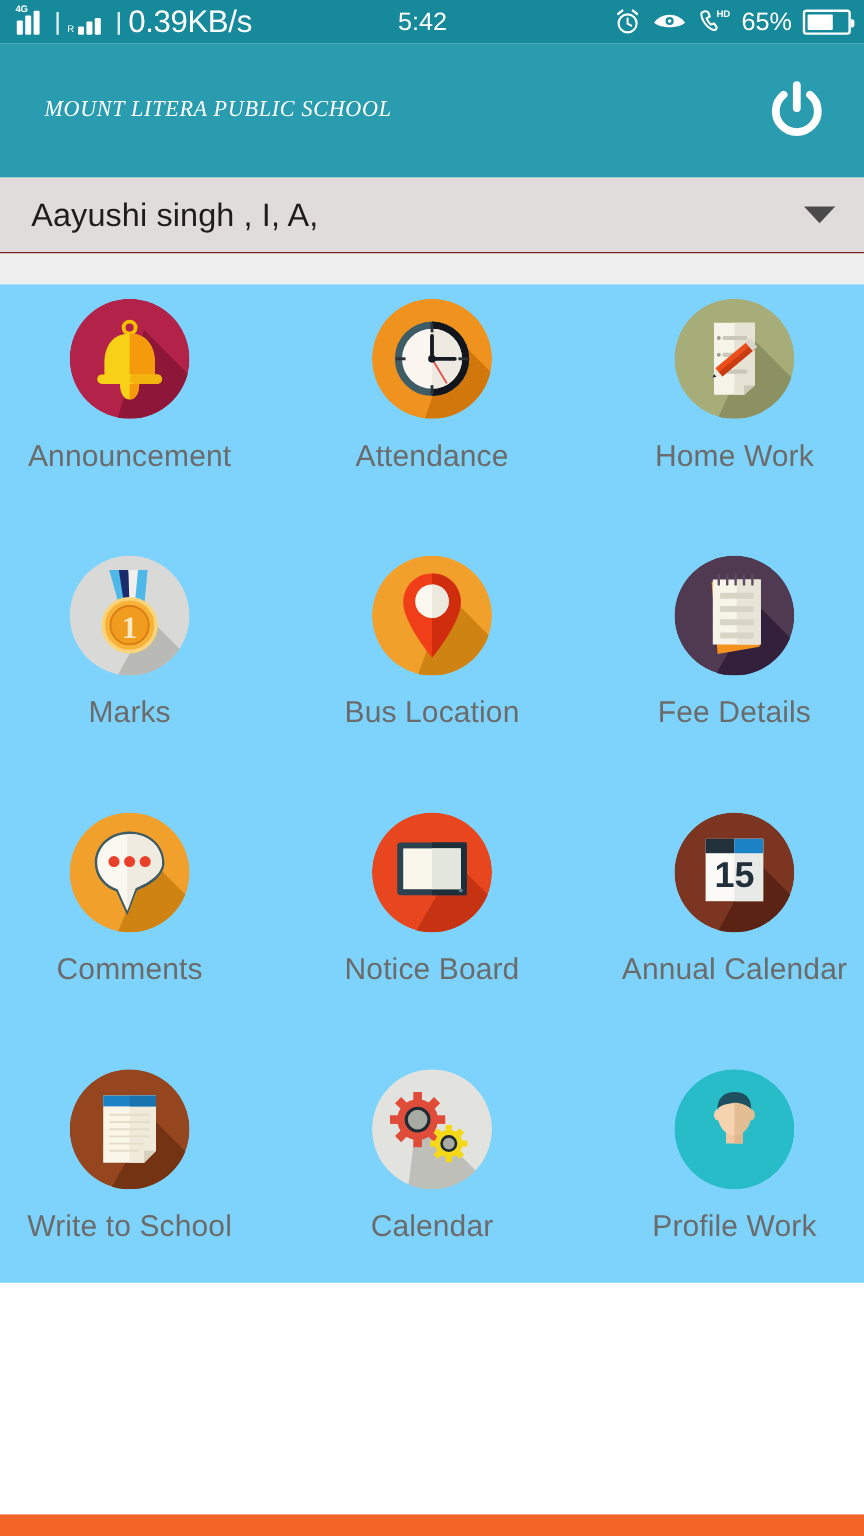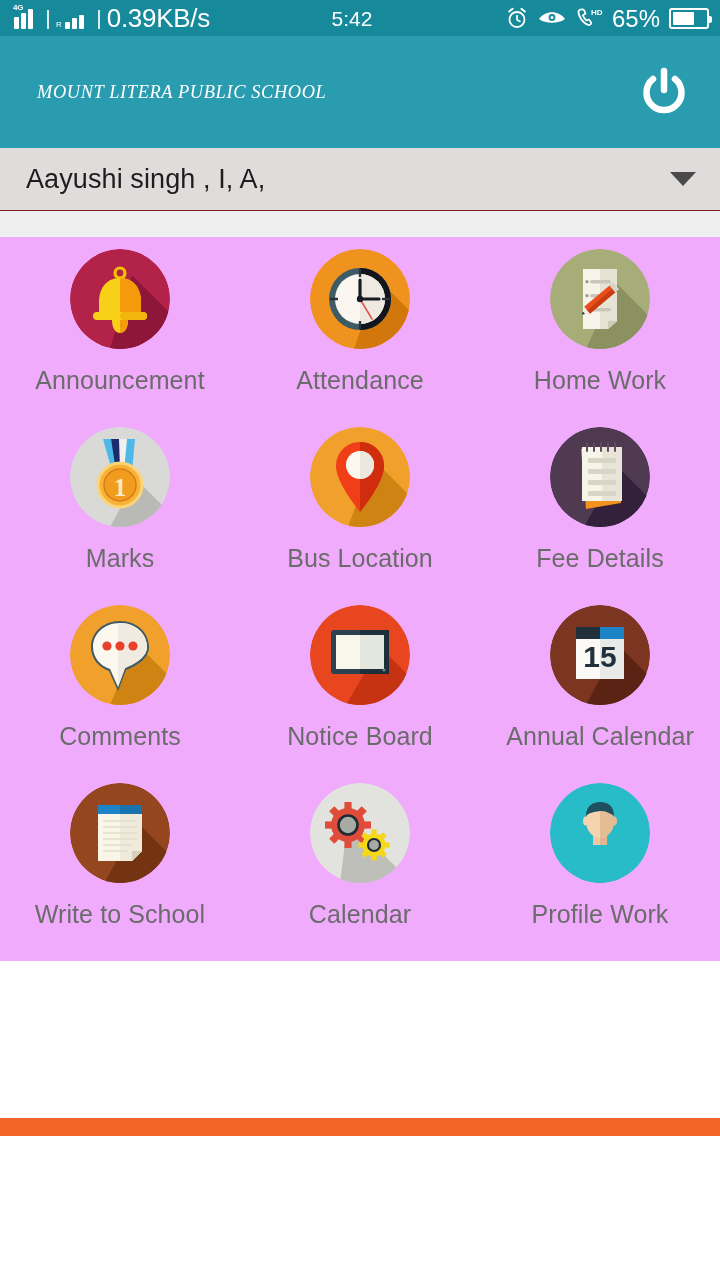--- a/index.html
+++ b/index.html
@@ -2,21 +2,21 @@
 <html><head>
 <meta charset="utf-8">
 <style>
   * { margin:0; padding:0; box-sizing:border-box; }
   html, body {
     width:720px; height:1280px;
     background:#ffffff;
     font-family:"Liberation Sans", sans-serif;
     overflow:hidden;
   }
-  #app { position:relative; width:720px; height:1136px; background:#ffffff; }
+  #app { position:relative; width:720px; height:1280px; background:#ffffff; }
 
   
   .statusbar{
     position:relative; height:36px; width:100%;
     background:#16899B; color:#ffffff;
     display:flex; align-items:center;
   }
   .sb-left{ display:flex; align-items:flex-end; gap:7px; padding-left:14px; }
   .sig{ display:flex; align-items:flex-end; gap:2px; height:22px; position:relative; }
   .sig i{ display:block; width:5px; background:#ffffff; border-radius:1px; }
@@ -36,21 +36,21 @@
   .bar-div{ width:2px; height:19px; background:#ffffff; opacity:.85; }
   .sb-speed{ font-size:26px; letter-spacing:-.3px; line-height:22px; }
   .sb-center{
     position:absolute; left:0; right:16px; text-align:center;
     font-size:21px; line-height:21px; pointer-events:none;
   }
   .sb-right{
     margin-left:auto; display:flex; align-items:center; gap:9px; padding-right:11px;
   }
   .sb-right svg{ display:block; }
-  .sb-batt{ font-size:24px; line-height:21px; }
+  .sb-batt{ font-size:21px; line-height:21px; }
   .batt-shell{
     width:40px; height:21px; border:2px solid #ffffff; border-radius:3px;
     position:relative; display:flex; align-items:center; padding:2px;
   }
   .batt-shell::after{
     content:""; position:absolute; right:-5px; top:6px;
     width:3px; height:7px; background:#ffffff; border-radius:0 2px 2px 0;
   }
   .batt-fill{ height:100%; width:62%; background:#ffffff; border-radius:1px; }
 
@@ -83,23 +83,23 @@
     padding-left:26px; font-size:27px; color:#1d1d1d; letter-spacing:.1px;
   }
   .spinner-caret{
     position:absolute; right:24px; top:50%; transform:translateY(-50%);
     width:0; height:0; border-left:13px solid transparent;
     border-right:13px solid transparent; border-top:14px solid #4a4a4a;
   }
 
   
   .grid{
-    background:#f0abfc; padding-top:12px;
+    background:#7dd3fc; padding-top:12px;
     display:grid; grid-template-columns:repeat(3,1fr);
-    row-gap:0; column-gap:0;
+    row-gap:0; column-gap:0;gap:36px;
   }
   .cell{
     height:178px; display:flex; flex-direction:column;
     align-items:center; justify-content:flex-start; cursor:pointer;
   }
   .cell .badge{
     width:100px; height:100px; border-radius:50%;
     position:relative; overflow:hidden; flex:none;
   }
   .cell .badge svg{ display:block; width:100px; height:100px; }

